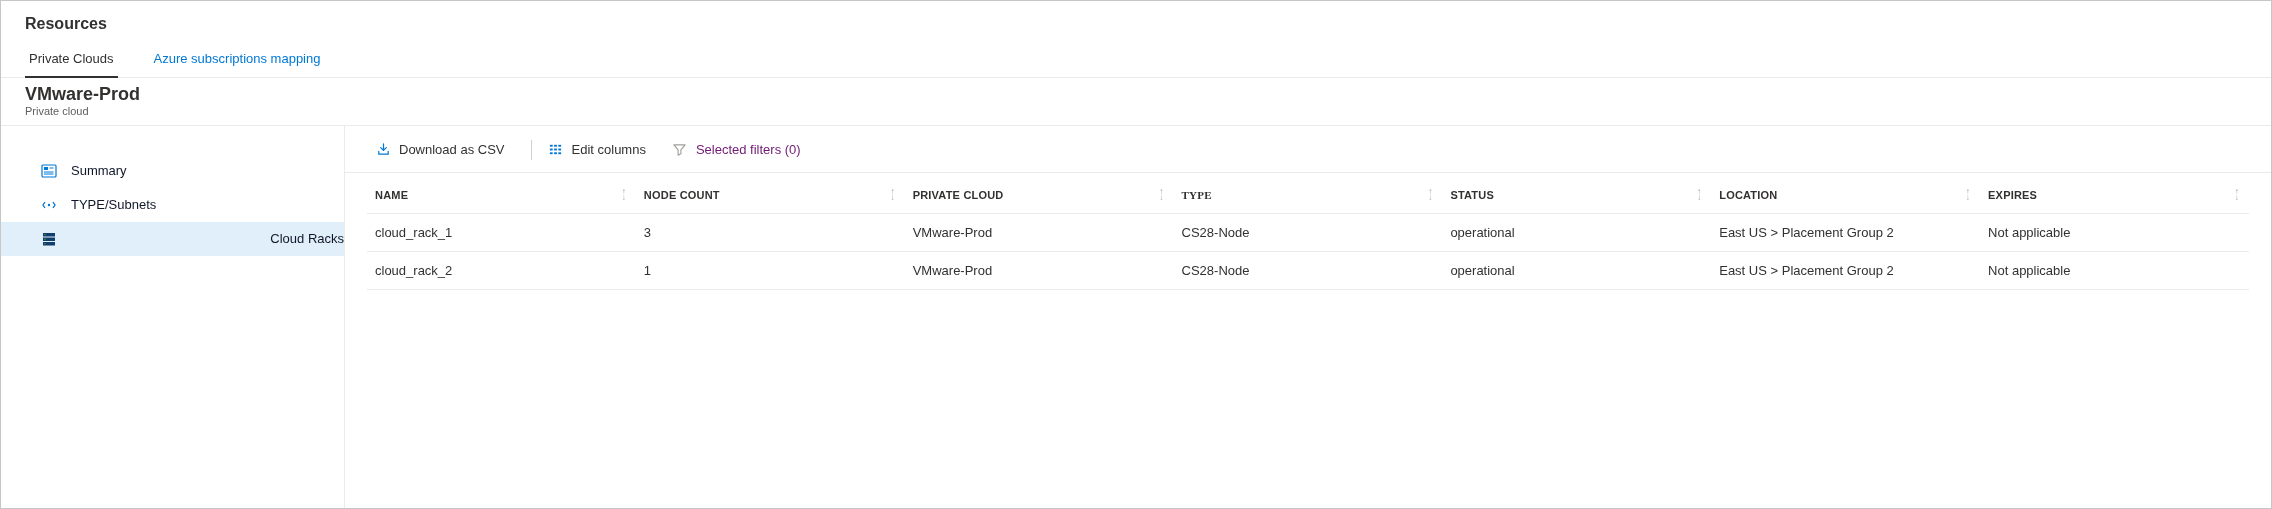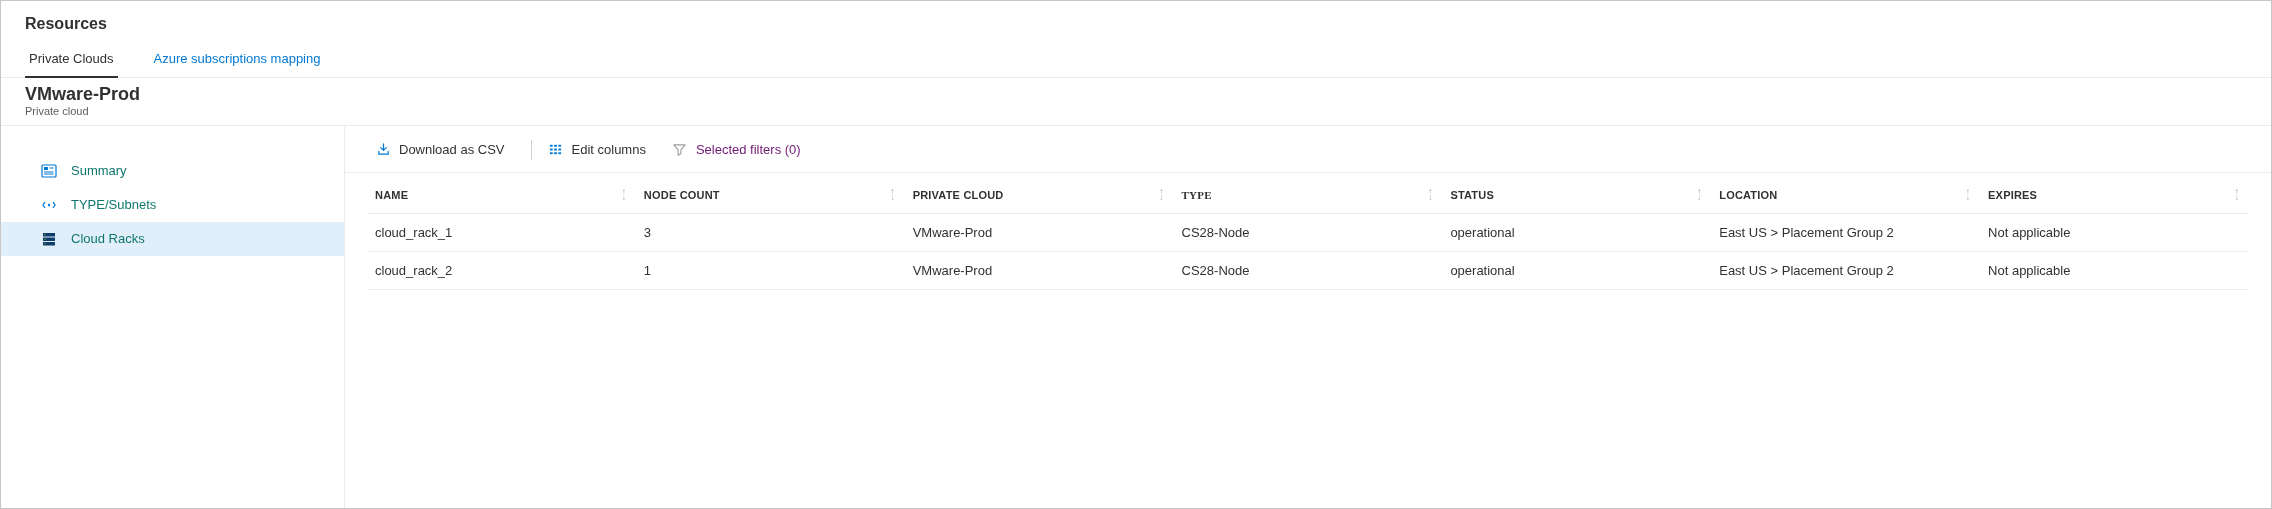--- a/index.html
+++ b/index.html
@@ -60,23 +60,23 @@
     border-right: 1px solid #edebe9;
     padding-top: 28px;
   }
   .side-item {
     display: flex;
     align-items: center;
     gap: 14px;
     padding: 9px 0 9px 40px;
     cursor: pointer;
     font-size: 13px;
-    color: #0f766e;
-  }
-  .side-item.selected { background: #e1effa; }
+    color: #0f172a;
+  }
+  .side-item.selected { background: #e1effa; justify-content: space-between; }
   .side-item .icon { width: 16px; height: 16px; display:flex; align-items:center; justify-content:center; flex-shrink:0; }
   .content {
     flex: 1;
     padding: 0 0 0 0;
   }
   .toolbar {
     display: flex;
     align-items: center;
     gap: 0;
     padding: 14px 22px 12px 22px;

